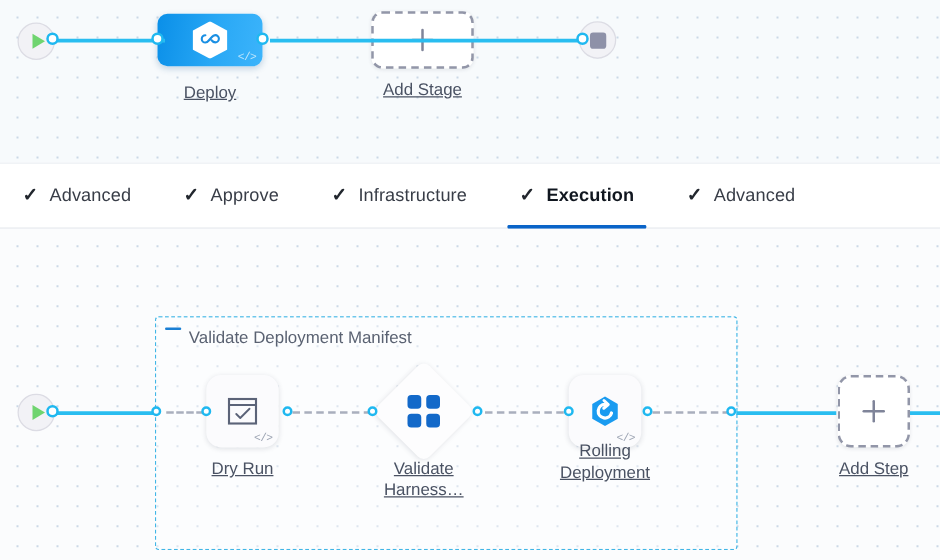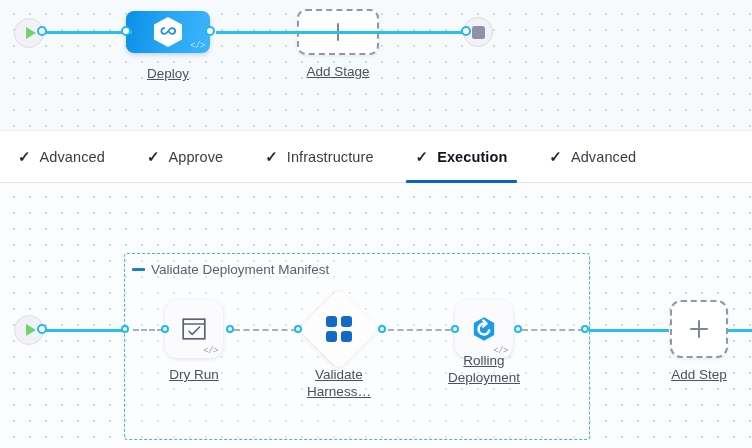--- a/index.html
+++ b/index.html
@@ -129,21 +129,21 @@
     display:flex;align-items:center;justify-content:center;
   }
   .step-diamond > *{transform:rotate(-45deg);}
 
   
   .group-box{
     position:absolute;border:1.4px dashed #41b6e6;border-radius:3px;
     background:rgba(255,255,255,.35);
   }
   .group-head{
-    position:absolute;display:flex;align-items:center;gap:6px;
+    position:absolute;display:flex;gap:6px;
   }
   .collapse-bar{width:13px;height:2.4px;background:#1a7fd4;border-radius:1px;}
   .group-title{font-size:13.5px;color:#5a6272;white-space:nowrap;}
 
   
   .hex-white{
     width:28px;height:30px;background:#ffffff;
     clip-path:polygon(50% 0%,100% 25%,100% 75%,50% 100%,0% 75%,0% 25%);
     display:flex;align-items:center;justify-content:center;
   }

